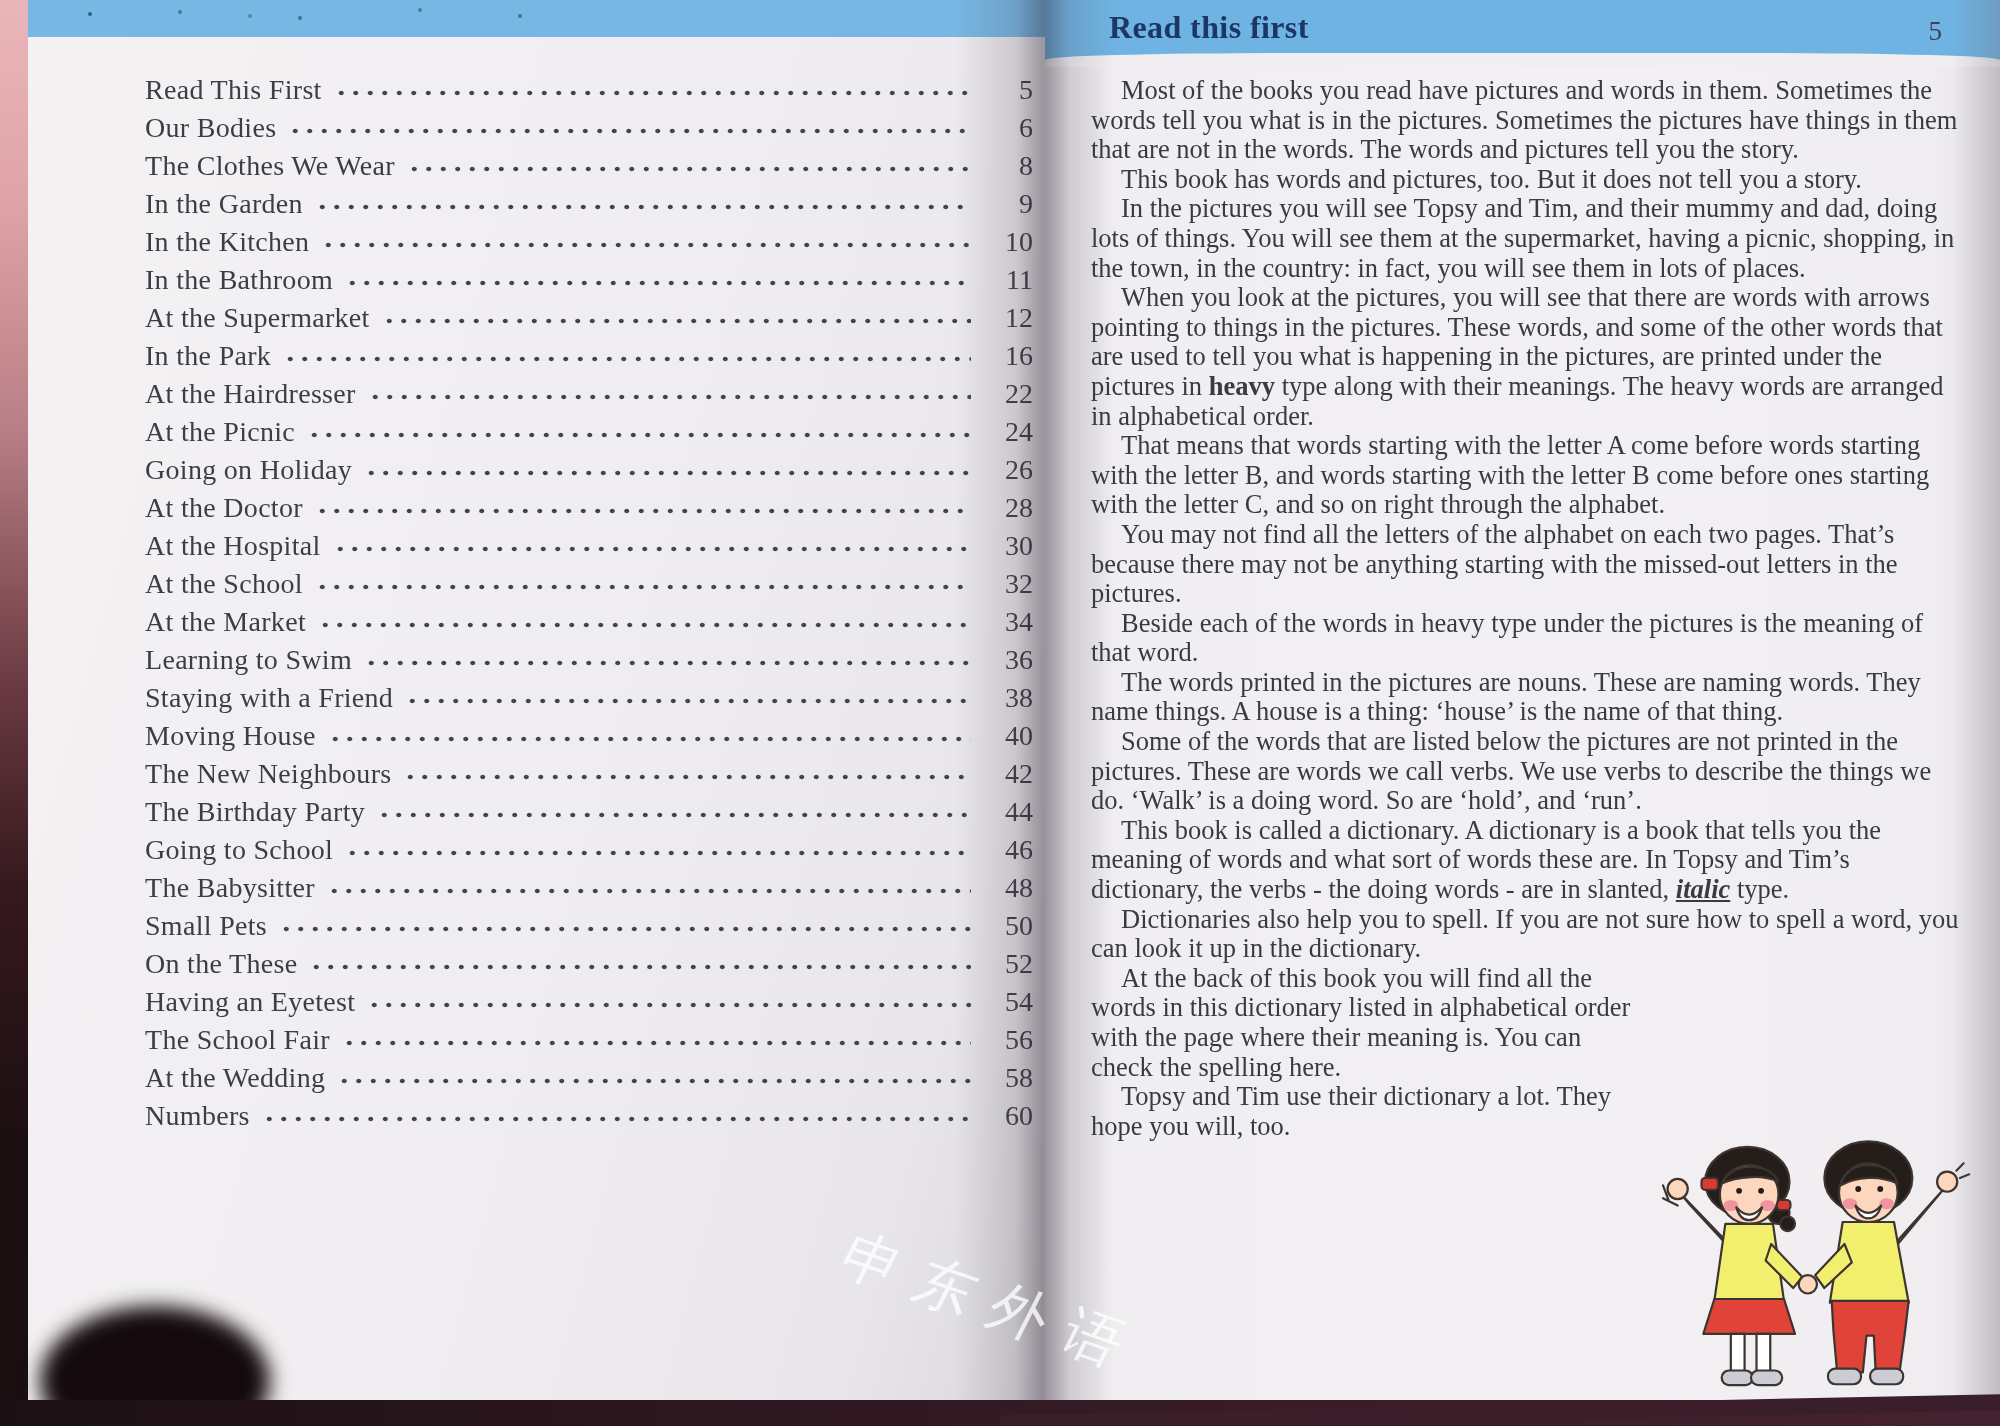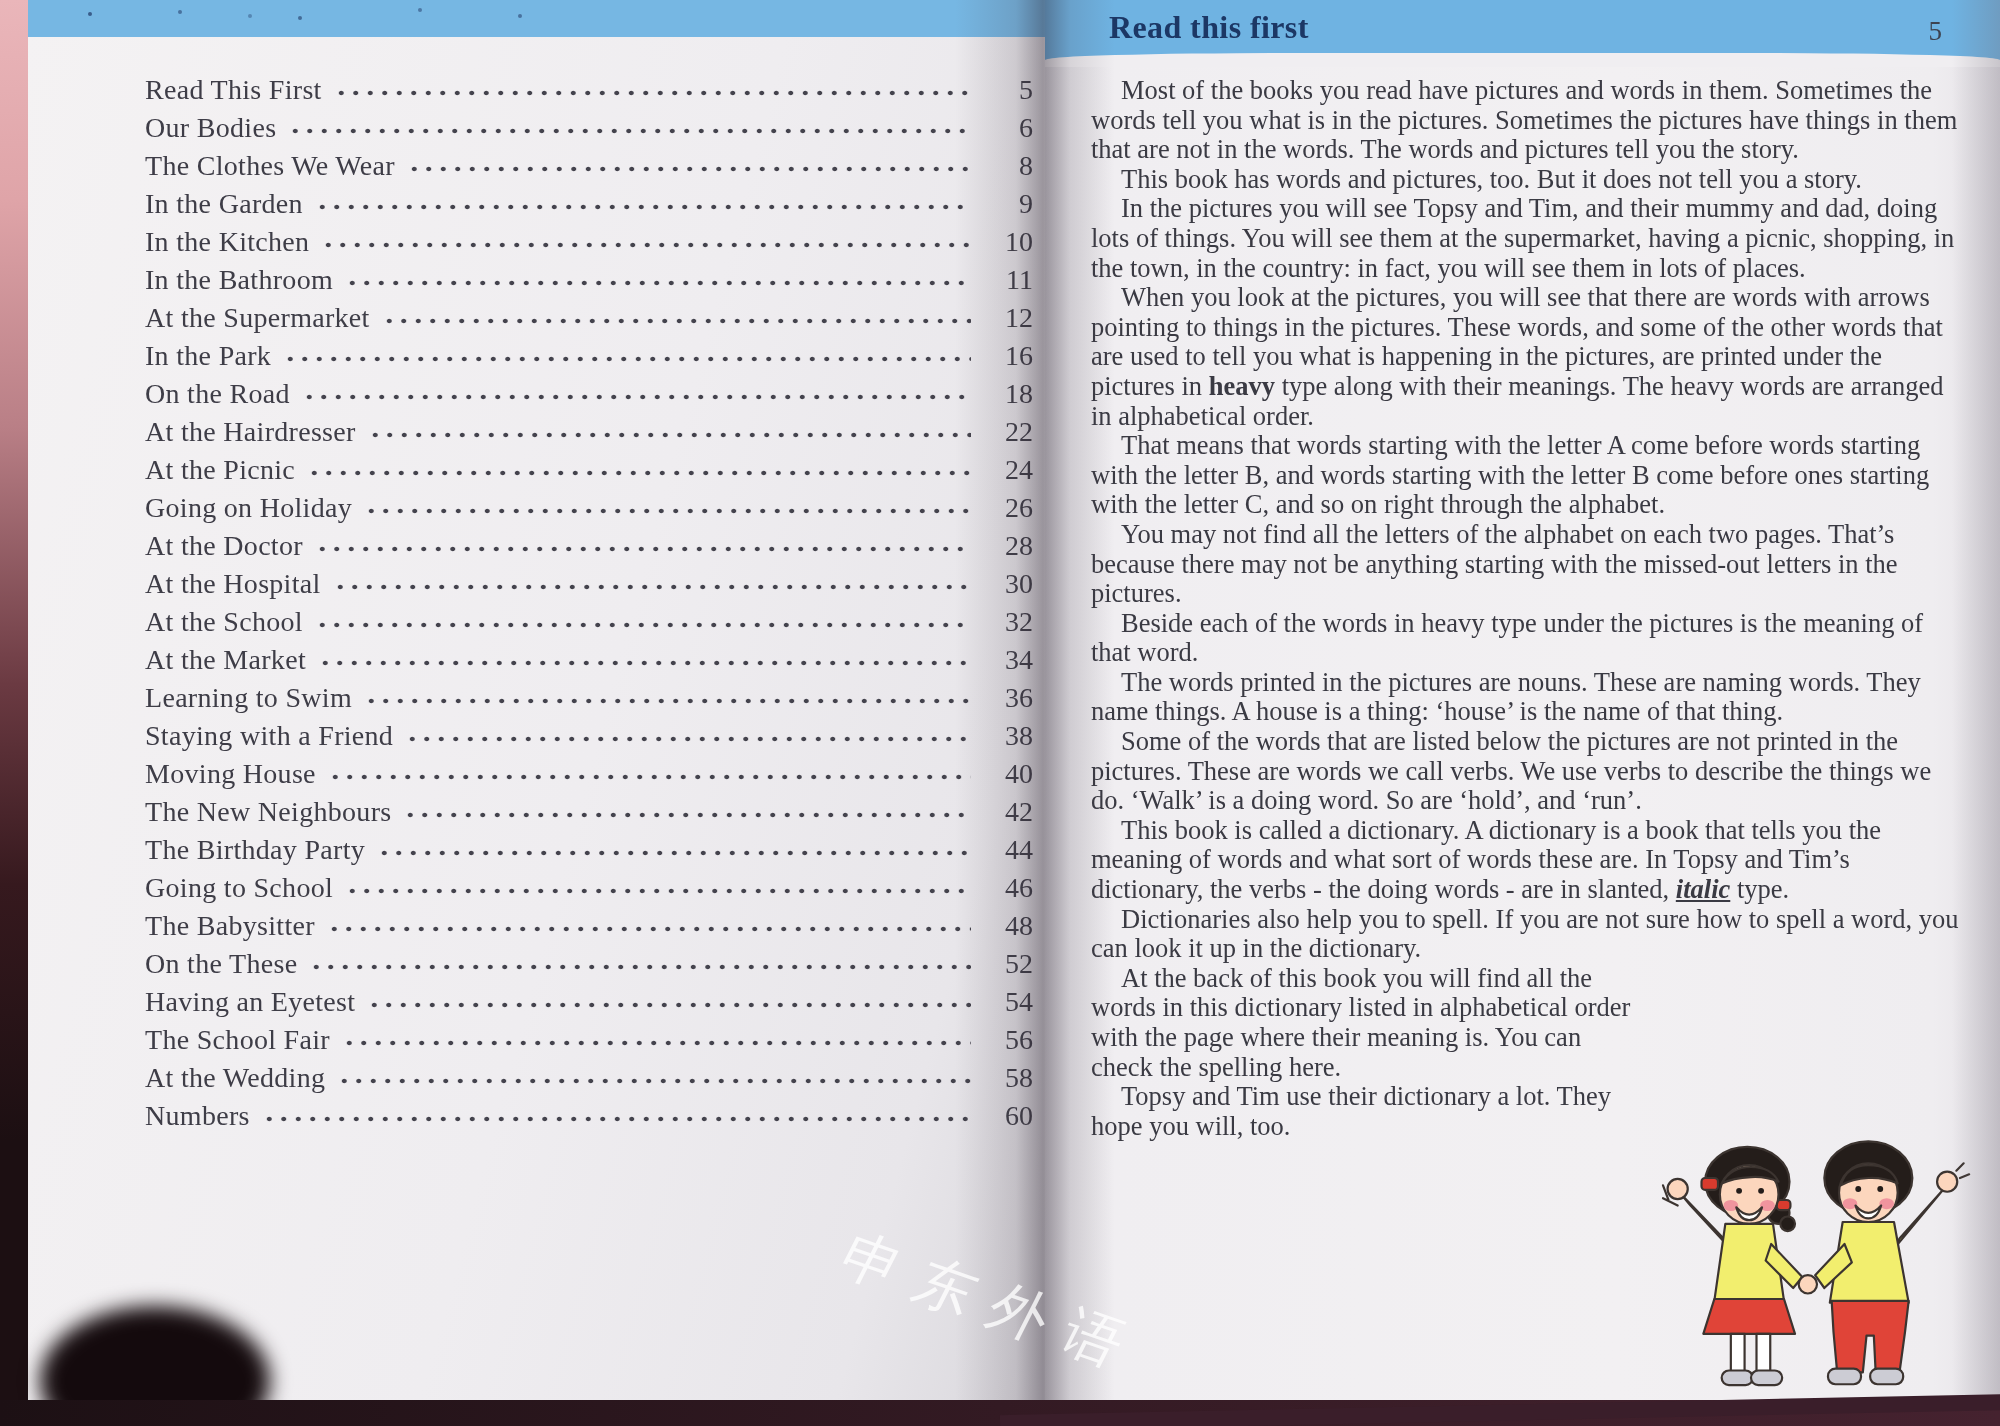--- a/index.html
+++ b/index.html
@@ -152,25 +152,20 @@
           <span class="toc-title">At the Supermarket</span>
           <span class="toc-leader"></span>
           <span class="toc-page">12</span>
         </div>
         <div class="toc-row">
           <span class="toc-title">In the Park</span>
           <span class="toc-leader"></span>
           <span class="toc-page">16</span>
         </div>
         <div class="toc-row">
-          <span class="toc-title">On the Road</span>
-          <span class="toc-leader"></span>
-          <span class="toc-page">18</span>
-        </div>
-        <div class="toc-row">
           <span class="toc-title">At the Hairdresser</span>
           <span class="toc-leader"></span>
           <span class="toc-page">22</span>
         </div>
         <div class="toc-row">
           <span class="toc-title">At the Picnic</span>
           <span class="toc-leader"></span>
           <span class="toc-page">24</span>
         </div>
         <div class="toc-row">
@@ -225,20 +220,25 @@
         </div>
         <div class="toc-row">
           <span class="toc-title">Going to School</span>
           <span class="toc-leader"></span>
           <span class="toc-page">46</span>
         </div>
         <div class="toc-row">
           <span class="toc-title">The Babysitter</span>
           <span class="toc-leader"></span>
           <span class="toc-page">48</span>
+        </div>
+        <div class="toc-row">
+          <span class="toc-title">Small Pets</span>
+          <span class="toc-leader"></span>
+          <span class="toc-page">50</span>
         </div>
         <div class="toc-row">
           <span class="toc-title">On the These</span>
           <span class="toc-leader"></span>
           <span class="toc-page">52</span>
         </div>
         <div class="toc-row">
           <span class="toc-title">Having an Eyetest</span>
           <span class="toc-leader"></span>
           <span class="toc-page">54</span>

